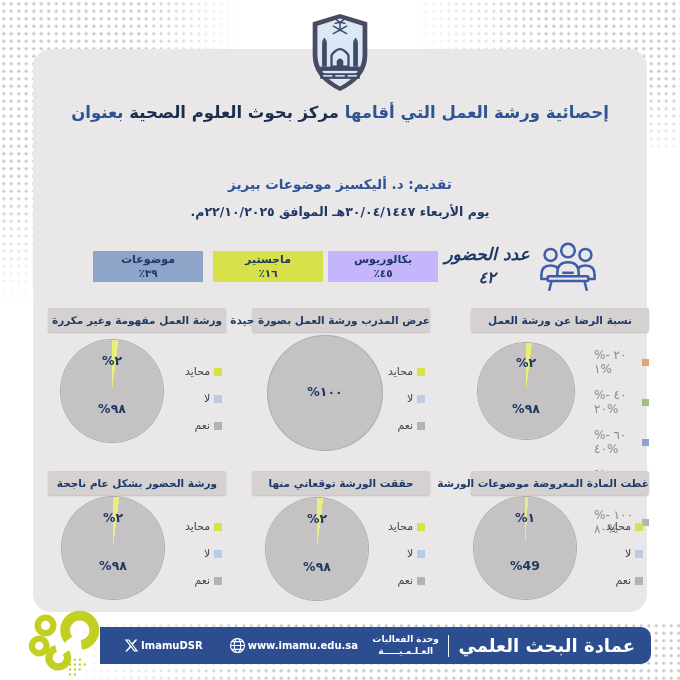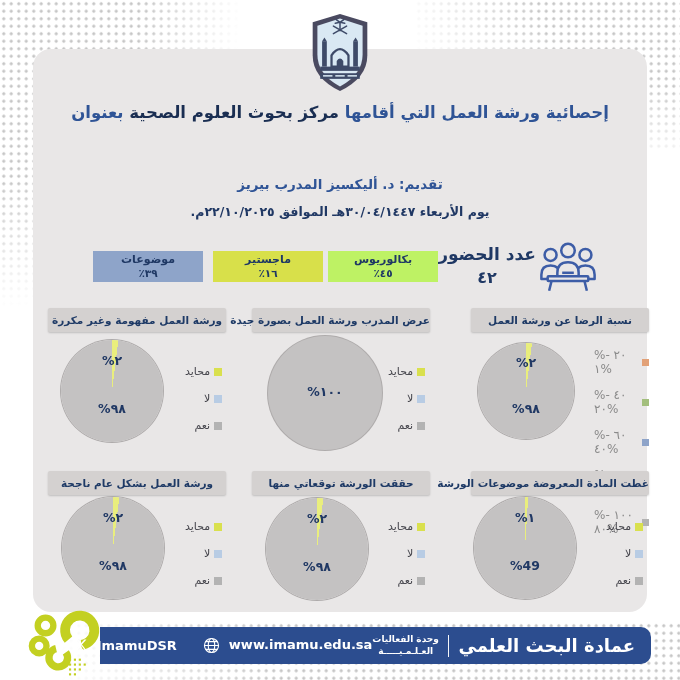--- a/index.html
+++ b/index.html
@@ -28,21 +28,21 @@
   
   .hline { position:absolute; left:0; width:100%; text-align:center; }
   .t1 { top:54px; font-size:16.5px; font-weight:bold; color:#2f5496; }
   .t1 b { color:#1a2e52; }
   .t2 { top:95px; font-size:14.5px; font-weight:bold; color:#1a2e52; }
   .t3 { top:127px; font-size:13.5px; font-weight:bold; color:#2f5496; }
   .t4 { top:155px; font-size:12.5px; font-weight:bold; color:#203864; }
 
   
   .att-icon { position:absolute; left:505px; top:191px; width:60px; height:53px; }
-  .att-label { position:absolute; left:399px; top:195px; width:110px; text-align:center; color:#1f3864; }
+  .att-label { position:absolute; left:399px; top:195px; width:110px; text-align:center; color:#1f3864;font-style:italic; }
   .att-label .al1 { display:block; font-size:17px; font-weight:bold; }
   .att-label .al2 { display:block; font-size:16px; font-weight:bold; margin-top:4px; }
   .qbox { position:absolute; top:202px; width:110px; height:31px; display:flex; flex-direction:column;
     align-items:center; justify-content:center; color:#1f3864; font-weight:bold; line-height:1.15; }
   .qbox .ql { font-size:11px; } .qbox .qv { font-size:10.5px; direction:ltr; }
   .q-bach { left:295px; } .q-mast { left:180px; } .q-phd { left:60px; }
 
   
   .panel { position:absolute; width:178px; height:175px; }
   .pr1 { top:259px; } .pr2 { top:422px; }
@@ -73,21 +73,21 @@
   .p5 .pie { left:14px; top:26px; } .p5 .legend { left:137px; top:49px; }
 
   
   .footer-bar { position:absolute; left:100px; top:627px; width:551px; height:37px; z-index:2;
     background:#2c4d8f; border-radius:0 10px 10px 0; direction:rtl; display:flex; align-items:center;
     color:#ffffff; padding:0 16px 0 24px; }
   .deanship { font-size:18px; font-weight:bold; white-space:nowrap; }
   .fdiv { width:1.5px; height:22px; background:#ffffff; opacity:.95; margin:0 9px; flex:none; }
   .unit { font-size:9px; font-weight:bold; line-height:1.3; text-align:center; white-space:nowrap; }
   .fspacer { flex:1; }
-  .fgroup { direction:ltr; display:flex; align-items:flex-start; gap:9px; font-size:13px; font-weight:bold; white-space:nowrap; }
+  .fgroup { direction:ltr; display:flex; align-items:center; gap:2px; font-size:10px; font-weight:bold; white-space:nowrap; }
   .fgroup + .fgroup { margin-right:26px; }
   .green-logo { position:absolute; left:26px; top:606px; width:84px; height:74px; z-index:2; }
 </style>
 </head>
 <body>
 
 <div class="dots dots-tl"></div>
 <div class="dots dots-tr"></div>
 <div class="dots dots-b"></div>
 
@@ -113,42 +113,42 @@
   <g fill="#d9e8f3">
       <rect x="17" y="67" width="10" height="1.6"></rect>
       <rect x="30" y="67" width="10" height="1.6"></rect>
       <rect x="43" y="67" width="10" height="1.6"></rect>
     </g>
 </svg>
 
 <div class="card">
 
   <div class="hline t1"><span>إحصائية ورشة العمل التي أقامها</span> <b>مركز بحوث العلوم الصحية</b> <span>بعنوان</span></div>
-  <div class="hline t3">تقديم: د. أليكسيز المدرب بيريز</div>
+  <div class="hline t3">تقديم: د. أليكسيز موضوعات بيريز</div>
   <div class="hline t4">يوم الأربعاء  ٣٠/٠٤/١٤٤٧هـ  الموافق ٢٢/١٠/٢٠٢٥م.</div>
 
   <svg class="att-icon" viewBox="0 0 62 54">
     <g stroke="#3d5da7" stroke-width="2.6" fill="#e9e7e7" stroke-linejoin="round">
       <circle cx="13" cy="15" r="6.2"></circle>
       <circle cx="49" cy="15" r="6.2"></circle>
       <path d="M3.5 40 v-4.5 q0 -9.5 9.5 -9.5 q9.5 0 9.5 9.5 V40 z"></path>
       <path d="M39.5 40 v-4.5 q0 -9.5 9.5 -9.5 q9.5 0 9.5 9.5 V40 z"></path>
       <circle cx="31" cy="10.5" r="7"></circle>
       <path d="M20 37 v-3.5 q0 -11 11 -11 q11 0 11 11 V37 z"></path>
       <rect x="10" y="37" width="42" height="5" rx="1"></rect>
       <path d="M14 42 L11.5 52 M48 42 L50.5 52"></path>
       <path d="M25 33.5 h12"></path>
     </g>
   </svg>
   <div class="att-label">
     <span class="al1">عدد الحضور</span>
     <span class="al2">٤٢</span>
   </div>
 
-  <div class="qbox q-bach" style="background-color: #bef264;">
+  <div class="qbox q-bach" style="background-color: #c4b5fd;">
     <span class="ql">بكالوريوس</span>
     <span class="qv">٪٤٥</span>
   </div>
   <div class="qbox q-mast" style="background-color: rgb(216, 224, 74);">
     <span class="ql">ماجستير</span>
     <span class="qv">٪١٦</span>
   </div>
   <div class="qbox q-phd" style="background-color: rgb(142, 164, 201);">
     <span class="ql">موضوعات</span>
     <span class="qv">٪٣٩</span>
@@ -265,21 +265,21 @@
           <span class="ltext">لا</span>
         </div>
       <div class="litem">
           <span class="lmark" style="background-color: rgb(179, 179, 179);"></span>
           <span class="ltext">نعم</span>
         </div>
     </div>
   </section>
 
   <section class="panel pr2 pc-left p5">
-    <div class="panel-title">ورشة العمل بشكل عام ناجحة</div>
+    <div class="panel-title">ورشة الحضور بشكل عام ناجحة</div>
     <div class="pie pie-102" style="background: conic-gradient(rgb(233, 238, 125) 0deg, rgb(233, 238, 125) 7.2deg, rgb(196, 194, 194) 7.2deg, rgb(196, 194, 194) 360deg);">
       <span class="plbl small">%٢</span>
       <span class="plbl big">%٩٨</span>
     </div>
     <div class="legend">
       <div class="litem">
           <span class="lmark" style="background-color: rgb(217, 224, 78);"></span>
           <span class="ltext">محايد</span>
         </div>
       <div class="litem">

